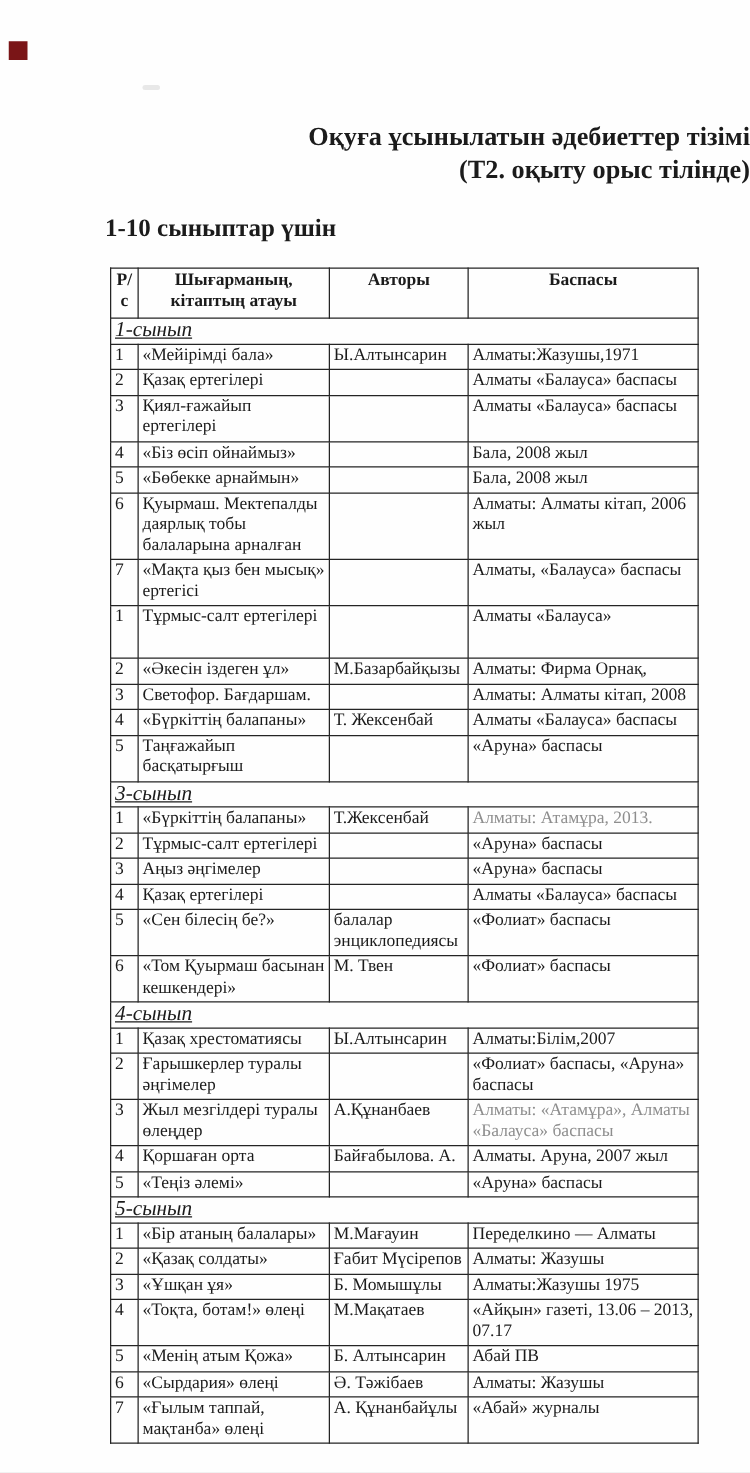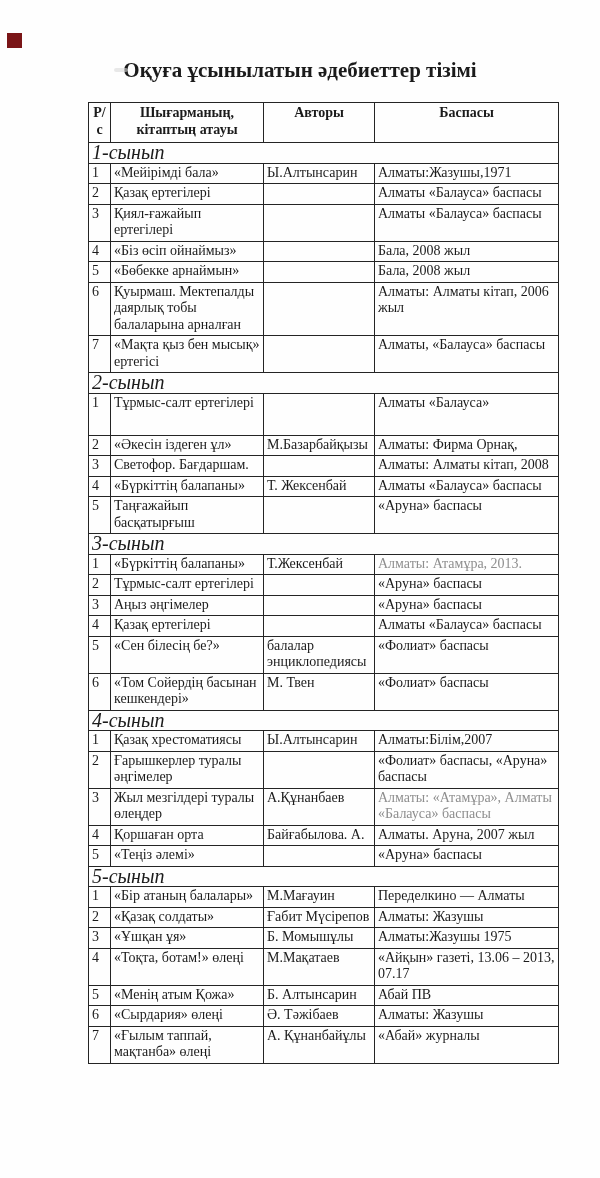--- a/index.html
+++ b/index.html
@@ -14,22 +14,22 @@
   }
   .red-mark{
     position:absolute;left:7px;top:33px;width:15px;height:15px;
     background:#7a1517;
   }
   .smudge{
     position:absolute;left:114px;top:68px;width:14px;height:4px;
     background:#d9d9d9;border-radius:2px;opacity:.6;
   }
   .title-block{
-    padding-top:57px;
-    text-align:center;
+    padding-top:96px;
+    text-align:right;
     font-weight:bold;
     font-size:21px;
     line-height:26px;
   }
   .heading{
     margin:23px 0 0 84px;
     font-weight:bold;
     font-size:20px;
     line-height:24px;
   }
@@ -52,42 +52,45 @@
   th.h-num{white-space:pre-line;}
   table.lit th{
     font-weight:bold;
     text-align:center;
     padding:2px 2px 4px 2px;
   }
   td.section{
     font-weight:bold;
     font-style:italic;
     text-align:center;
-    font-size:20px;
+    font-size:17px;
     padding:1px 0 2px 0;
+    text-decoration:underline;
   }
   td.num{text-align:center;padding-left:1px;padding-right:1px;}
   td.gray{color:#8e8e8e;margin-left:32px;}
   td.a-center{text-align:center;}
   td.a-right{text-align:right;padding-right:6px;margin-left:40px;}
   td.justify{text-align:justify;}
   tr.tall>td{height:38px;}
 </style>
 </head>
 <body>
 
 <div class="page">
 
   <div class="red-mark"></div>
   <div class="smudge"></div>
 
   <div class="title-block">
     <div>Оқуға ұсынылатын әдебиеттер тізімі</div>
+    <div>(Т2. оқыту орыс тілінде)</div>
   </div>
 
+  <div class="heading">1-10 сыныптар үшін</div>
 
   <table class="lit">
     <colgroup>
       <col style="width:22px">
       <col style="width:153px">
       <col style="width:111px">
       <col style="width:184px">
     </colgroup>
     <thead>
       <tr>
@@ -137,23 +140,20 @@
           <td class="justify">Қуырмаш. Мектепалды даярлық тобы балаларына арналған</td>
           <td></td>
           <td>Алматы: Алматы кітап, 2006 жыл</td>
         </tr>
         <tr>
           <td class="num">7</td>
           <td>«Мақта қыз бен мысық» ертегісі</td>
           <td></td>
           <td>Алматы, «Балауса» баспасы</td>
         </tr>
-        <tr>
-          <td colspan="4" class="section">2-сынып</td>
-        </tr>
         <tr class="tall">
           <td class="num">1</td>
           <td>Тұрмыс-салт ертегілері</td>
           <td></td>
           <td>Алматы «Балауса»</td>
         </tr>
         <tr>
           <td class="num">2</td>
           <td>«Әкесін іздеген ұл»</td>
           <td>М.Базарбайқызы</td>
@@ -205,21 +205,21 @@
           <td>Алматы «Балауса» баспасы</td>
         </tr>
         <tr>
           <td class="num">5</td>
           <td>«Сен білесің бе?»</td>
           <td class="a-center">балалар энциклопедиясы</td>
           <td>«Фолиат» баспасы</td>
         </tr>
         <tr>
           <td class="num">6</td>
-          <td>«Том Сойердің басынан кешкендері»</td>
+          <td>«Том Қуырмаш басынан кешкендері»</td>
           <td>М. Твен</td>
           <td>«Фолиат» баспасы</td>
         </tr>
         <tr>
           <td colspan="4" class="section">4-сынып</td>
         </tr>
         <tr>
           <td class="num">1</td>
           <td>Қазақ хрестоматиясы</td>
           <td>Ы.Алтынсарин</td>

